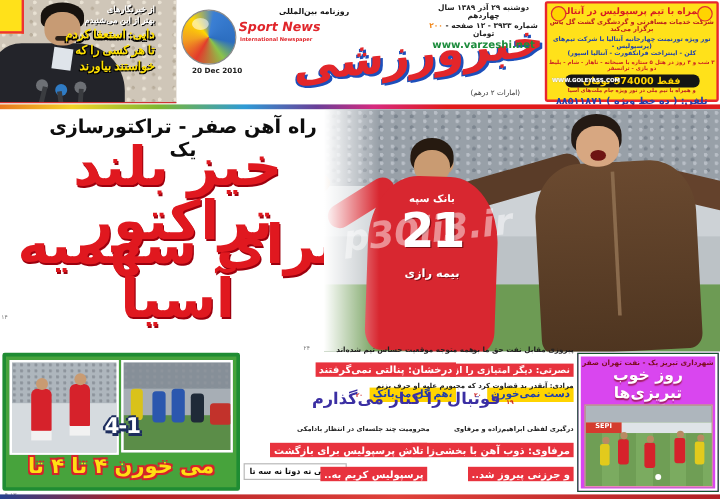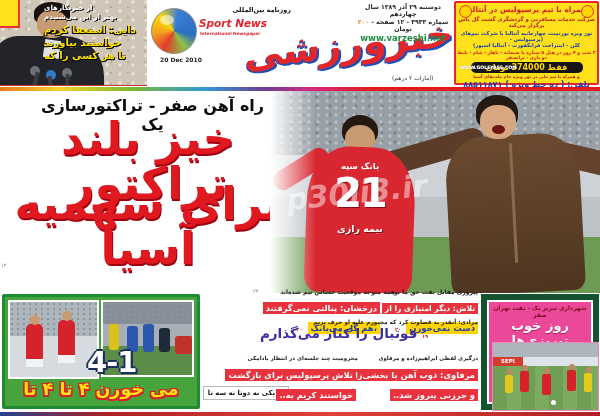--- a/index.html
+++ b/index.html
@@ -15,21 +15,21 @@
      background-image:radial-gradient(circle at 3px 2px, #e9e2d4 1.4px, transparent 1.8px),
                       radial-gradient(circle at 9px 7px, #b9ae9c 1.2px, transparent 1.6px);
      background-size:13px 9px, 17px 11px; }
   .daei .suit { left:-8px; top:36px; width:112px; height:56px; background:#23242a; border-radius:26px 40px 0 0; }
   .daei .shirt { left:44px; top:40px; width:16px; height:18px; background:#dfe4ea; transform:rotate(8deg); }
   .daei .hair { left:34px; top:2px; width:36px; height:22px; background:#17120e; border-radius:50% 50% 30% 30%; }
   .daei .face { left:37px; top:10px; width:30px; height:28px; background:#c79b74; border-radius:46%; }
   .daei .stache { left:46px; top:30px; width:13px; height:4px; background:#2b2018; border-radius:2px; }
   .mic { width:10px; height:10px; background:#6d7075; border-radius:50%; }
   .micstem { width:4px; height:22px; background:#3a3c40; }
-  .daei-txt { right:1px; top:4px; width:102px; text-align:left; direction:rtl; }
+  .daei-txt { right:18px; top:4px; width:102px; text-align:right; direction:rtl;font-family:Liberation Serif, serif; }
   .daei-s { font-size:7px; font-weight:800; color:#fff; text-shadow:1px 1px 0 #000; line-height:1.35; }
   .daei-y { font-size:10px; font-weight:900; color:#ffe100; text-shadow:1px 1px 0 #000, -1px 1px 0 #000; line-height:1.3; }
   .corner-badge { left:0; top:0; width:20px; height:28px; background:#ffe11a; border-right:2px solid #e33; border-bottom:2px solid #e33; }
 
   .globe { left:151px; top:8px; width:46px; height:46px; border-radius:50%; border:1px solid #8a8a8a;
      background:conic-gradient(from 210deg, #e23c2c, #f2a020, #ffd800, #3b7fd4 45%, #2c6ec0 70%, #8bc34a 82%, #e23c2c); }
   .globe .hl { left:8px; top:6px; width:14px; height:10px; background:rgba(255,255,255,.55); border-radius:50%; }
   .gl-fa { left:199px; top:6px; width:92px; font-size:6.5px; font-weight:900; color:#111; }
   .gl-en { left:199px; top:17px; width:92px; font-size:10.5px; font-weight:900; font-style:italic; color:#e0252a; }
   .gl-sub { left:200px; top:31px; width:92px; font-size:4.3px; font-weight:700; color:#e0252a; }
@@ -111,36 +111,36 @@
   .gb-ph1 { left:3px; top:3px; width:91px; height:79px; }
   .gb-ph2 { left:96px; top:3px; width:93px; height:77px; }
   .dots { background-image:radial-gradient(circle at 2px 2px,#8d949c 1.2px,transparent 1.5px); background-size:6px 5px; }
   .gb1-low { left:0; top:34px; width:91px; height:45px; background:#d6dbdf; }
   .sadp { width:17px; height:36px; background:#d6222b; border-radius:5px 5px 2px 2px; }
   .sadp .hd { position:absolute; left:4px; top:-9px; width:10px; height:10px; background:#c99b72; border-radius:50%; }
   .sadp .sh { position:absolute; left:0; bottom:-7px; width:17px; height:8px; background:#f2f2f2; }
   .gb2-mid { left:0; top:22px; width:93px; height:22px; background:#a7aeb5; }
   .gb2-pitch { left:0; top:44px; width:93px; height:33px; background:#5b8d48; }
   .fig { border-radius:3px; }
-  .score { left:82px; top:48px; font-size:29px; font-weight:900; color:#fff; letter-spacing:-1px;
+  .score { left:82px; top:48px; font-size:18px; font-weight:900; color:#fff; letter-spacing:-1px;
      text-shadow:-2px 0 0 #1d2d5e, 2px 0 0 #1d2d5e, 0 -2px 0 #1d2d5e, 0 2px 0 #1d2d5e, 2px 2px 0 #1d2d5e; direction:ltr; }
   .gb-head { left:2px; top:82px; width:188px; font-size:17.5px; font-weight:900; color:#ffdf14; direction:rtl; text-align:center;
      text-shadow:1.5px 1.5px 0 #d5232a, -1.5px 1.5px 0 #d5232a, 1.5px -1.5px 0 #d5232a, -1.5px -1.5px 0 #d5232a; letter-spacing:-1px; }
   .wkicker { left:203px; top:386px; width:86px; height:14px; background:#fff; border:1px solid #b9b9b9;
      display:flex; align-items:center; justify-content:center; font-size:6.8px; font-weight:900; color:#111; direction:rtl; }
 
   .cap { font-size:6px; font-weight:700; color:#222; direction:rtl; text-align:right; white-space:nowrap; }
   .hl-col { direction:rtl; text-align:right; }
   .rline { display:inline-block; background:#e8333e; color:#fff; font-size:8.3px; font-weight:900; padding:1px 3px; margin-bottom:2px; white-space:nowrap; }
   .yline { display:inline-block; background:#ffd400; color:#1e3ead; font-size:8.5px; font-weight:900; padding:1px 3px; white-space:nowrap; }
   .pgnum { font-size:5px; color:#c22; font-weight:700; }
   .h2blue { left:210px; top:326px; width:268px; direction:rtl; text-align:right; font-size:13.5px; font-weight:900; color:#3b2fa3; line-height:1.15; }
   .h2blue .l2 { text-align:center; }
 
-  .pinkbox { left:481px; top:294px; width:118px; height:116px; background:#ec4899; border:6px solid #14532d;
+  .pinkbox { left:481px; top:294px; width:118px; height:116px; background:#d946ef; border:1px solid #14532d;
      box-shadow:inset 0 0 0 2px #fff; padding-top:4px; }
   .pk-kick { width:100%; font-size:6px; font-weight:800; color:#7c0d20; direction:rtl; text-align:center; }
   .pk-h { width:100%; font-size:13px; font-weight:900; color:#fff; direction:rtl; text-align:center; line-height:1.18;
      text-shadow:0 1px 1px #a02060; }
   .pk-photo { left:5px; top:42px; width:107px; height:69px; background:#6f9e55; overflow:hidden; border:1px solid #e887b8; }
   .pk-stands { left:0; top:0; width:107px; height:14px; background:#aeb6bd; }
   .pk-board { left:0; top:14px; width:107px; height:9px; background:#dfe4e8; }
   .pk-board-red { left:0; top:0; width:30px; height:9px; background:#d43b2e; color:#fff; font-size:5.5px; font-weight:900; text-align:center; line-height:9px; direction:ltr; }
   .pk-pitch-str { left:0; top:23px; width:107px; height:46px;
      background:repeating-linear-gradient(90deg,#6f9e55 0 14px,#7bab60 14px 28px); }
@@ -166,22 +166,22 @@
     <div class="abs micstem" style="left:33px; top:72px; transform:rotate(14deg);"></div>
     <div class="abs mic" style="left:46px; top:70px; background:#2f7bc4;"></div>
     <div class="abs micstem" style="left:49px; top:76px; transform:rotate(-8deg);"></div>
     <div class="abs mic" style="left:62px; top:68px;"></div>
     <div class="abs micstem" style="left:65px; top:74px; transform:rotate(4deg);"></div>
     <div class="abs corner-badge"></div>
     <div class="abs daei-txt">
       <div class="daei-s">از خبرنگارهای</div>
       <div class="daei-s">بهتر از این می‌شنیدم</div>
       <div class="daei-y">دایی: استعفا کردم</div>
+      <div class="daei-y">تا هر کسی را که</div>
       <div class="daei-y">خواستند بیاورند</div>
-      <div class="daei-y">تا هر کسی را که</div>
     </div>
   </div>
 
   <div class="abs globe">
     <div class="abs hl"></div>
   </div>
   <div class="abs gl-fa rtl">روزنامه بین‌المللی</div>
   <div class="abs gl-en">Sport News</div>
   <div class="abs gl-sub">International Newspaper</div>
   <div class="abs gl-date">20 Dec 2010</div>
@@ -280,21 +280,21 @@
     <div class="abs score">4-1</div>
     <div class="abs gb-head">می خورن ۴ تا ۴ تا</div>
   </div>
   <div class="abs tinyref" style="left:4px; top:410px;">۴ و ۱۳</div>
   <div class="abs wkicker">نه یکی نه دوتا نه سه تا</div>
 
   <div class="abs cap" style="left:398px; top:288px; width:80px;">پیروزی مقابل نفت حق ما بود</div>
   <div class="abs cap" style="left:300px; top:288px; width:95px;">همه متوجه موقعیت حساس تیم شده‌اند</div>
 
   <div class="abs hl-col" style="left:384px; top:296px; width:94px;">
-    <span class="rline" style="font-size:7.6px;">تلاش: دیگر امتیازی را از</span><br>
+    <span class="rline" style="font-size:7.6px;">نصرتی: دیگر امتیازی را از</span><br>
     <span class="yline">دست نمی‌خورن</span>
     <span class="pgnum">۲۰</span>
   </div>
   <div class="abs hl-col" style="left:246px; top:296px; width:134px;">
     <span class="rline">درخشان: پنالتی نمی‌گرفتند</span><br>
     <span class="yline">،هم گل می‌بانک</span>
     <span class="pgnum">۲۰</span>
   </div>
 
   <div class="abs cap" style="left:252px; top:319px; width:226px; font-size:5.8px;">مرادی: آنقدر بد قضاوت کرد که مجبورم علیه او حرف بزنم</div>
@@ -308,21 +308,21 @@
 
   <div class="abs cap" style="left:362px; top:355px; width:116px; font-size:5.5px;">درگیری لفظی ابراهیم‌زاده و مرفاوی</div>
   <div class="abs cap" style="left:214px; top:355px; width:144px; font-size:5.5px;">محرومیت چند جلسه‌ای در انتظار بادامکی</div>
 
   <div class="abs hl-col" style="left:362px; top:363px; width:116px;">
     <span class="rline">مرفاوی: ذوب آهن با بخشی‌زاده</span><br>
     <span class="rline">و جرزنی پیروز شد..</span>
   </div>
   <div class="abs hl-col" style="left:214px; top:363px; width:142px;">
     <span class="rline">تلاش پرسپولیس برای بازگشت</span><br>
-    <span class="rline">خواستند کریم به..</span>
+    <span class="rline">پرسپولیس کریم به..</span>
   </div>
 
   <div class="abs pinkbox">
     <div class="pk-kick">شهرداری تبریز یک - نفت تهران صفر</div>
     <div class="pk-h">روز خوب تبریزی‌ها</div>
     <div class="pk-h">
       <span>در لیگ برتر</span>
       <span class="pgnum" style="color:#ffe;">،۱۰</span>
     </div>
     <div class="abs pk-photo">

